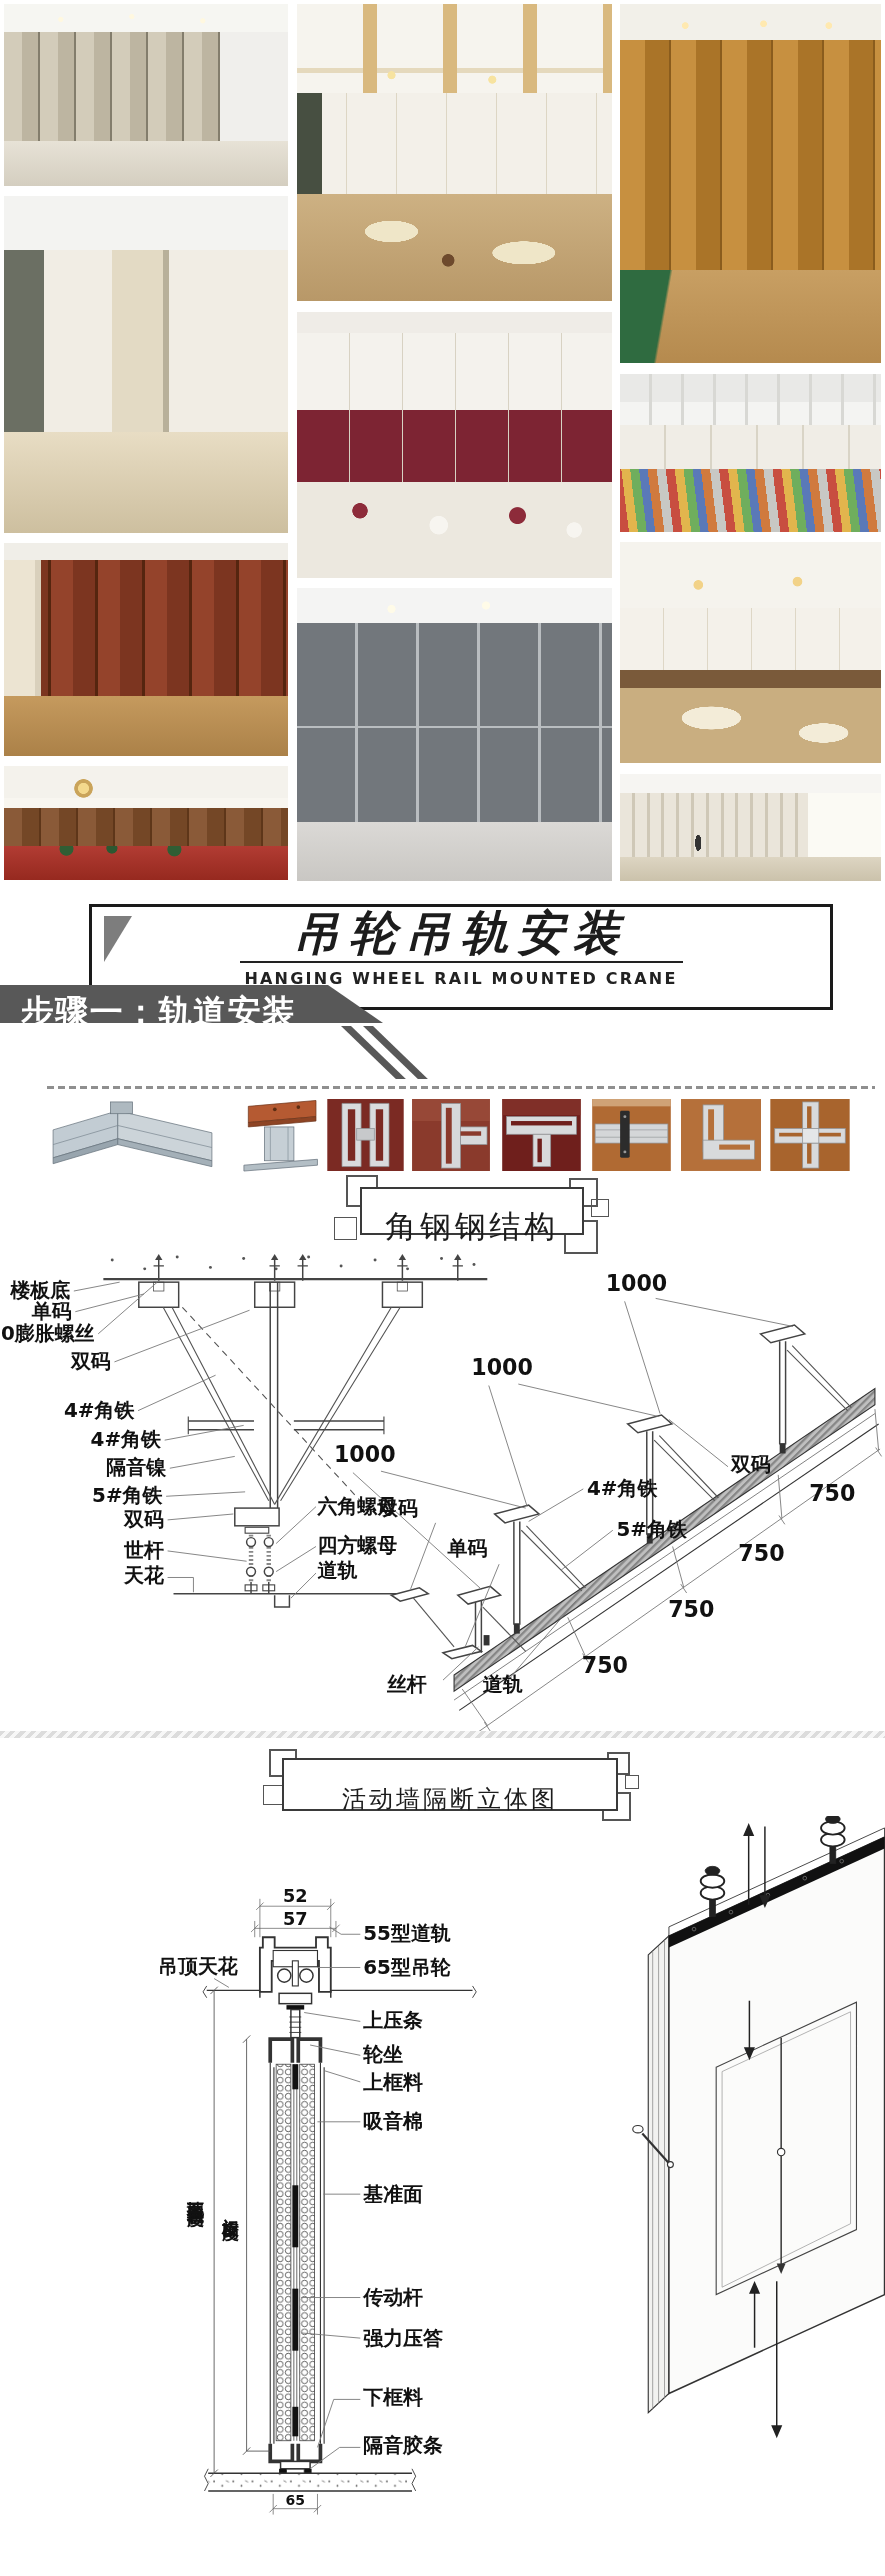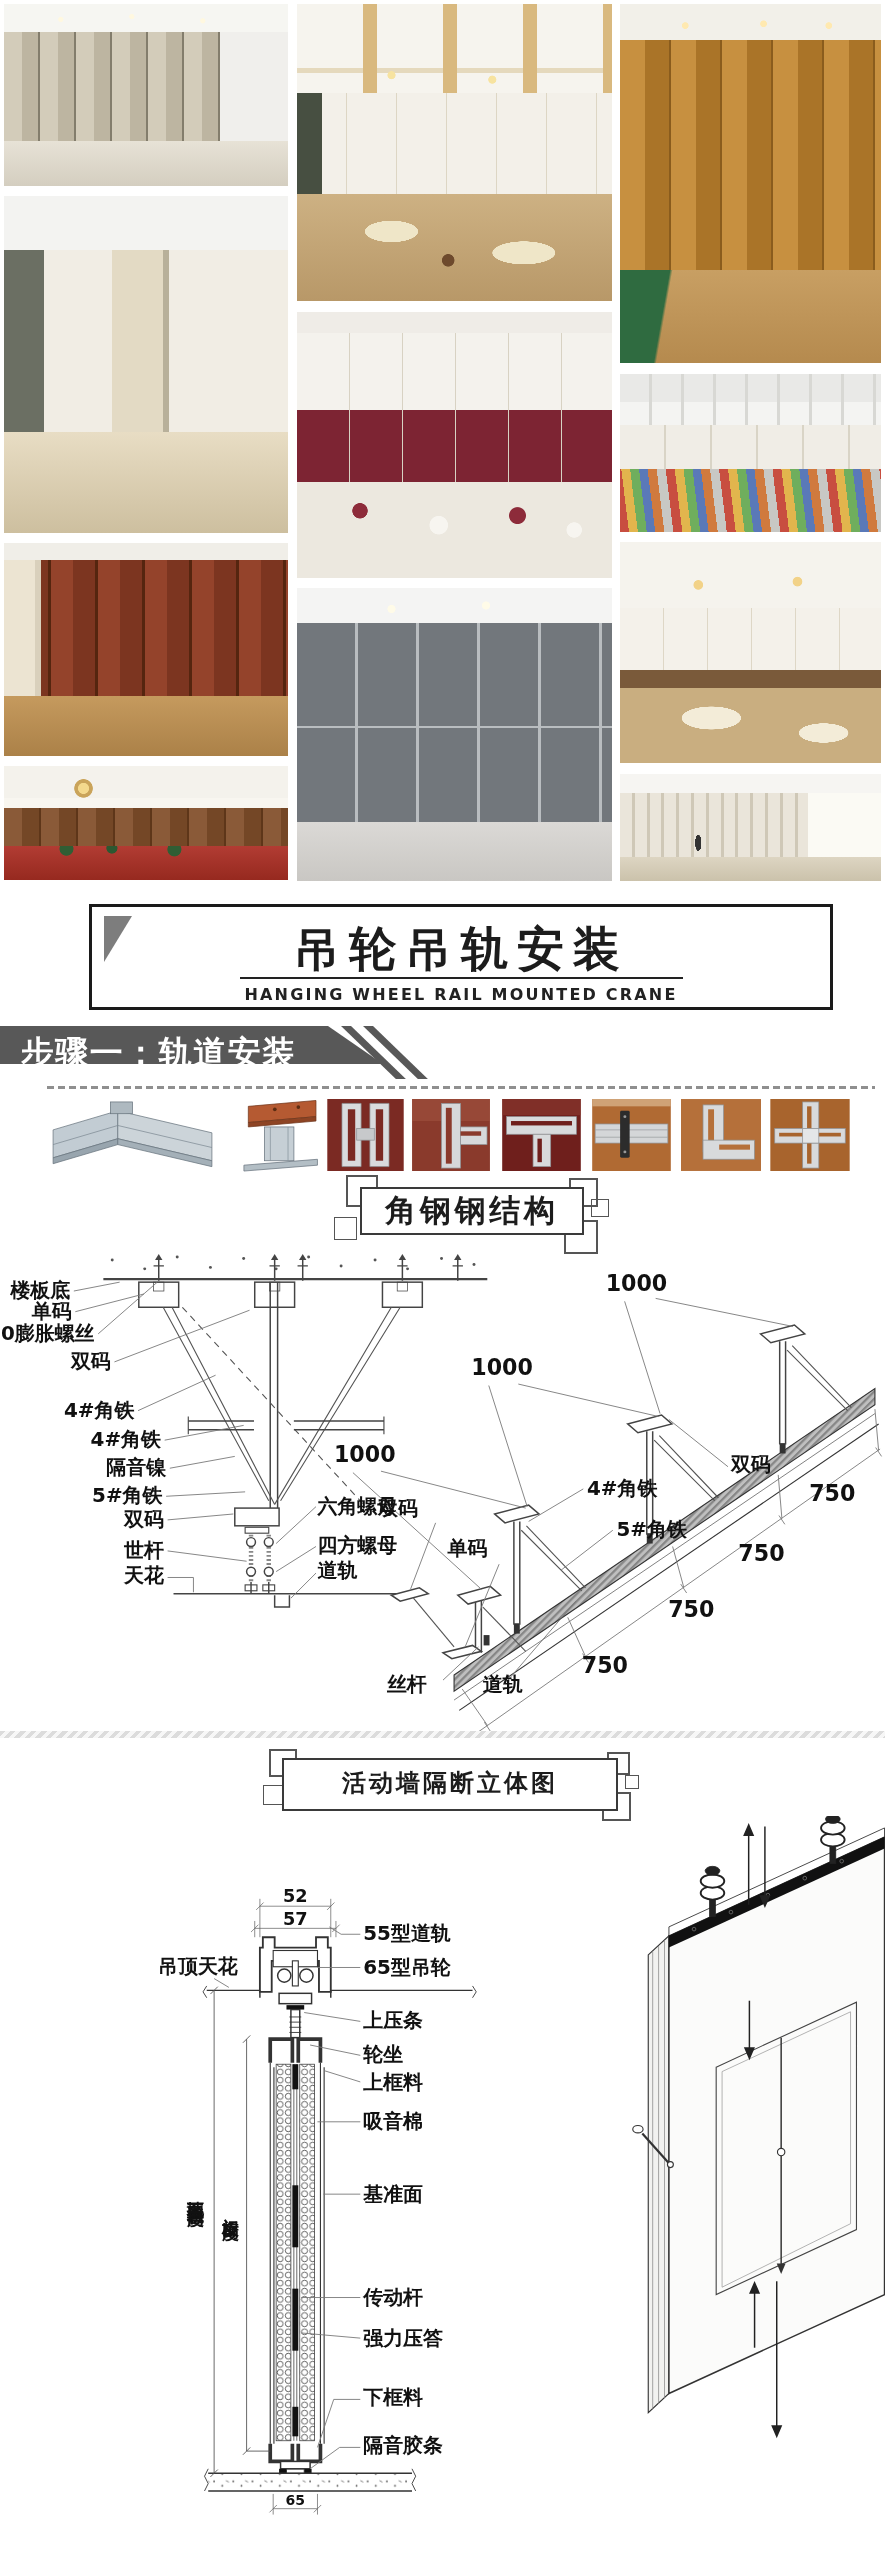--- a/index.html
+++ b/index.html
@@ -38,37 +38,37 @@
   .p9 .floor{height:40%;background:repeating-linear-gradient(83deg,#c84e40 0 8.9px,#e2b54d 8.9px 17.7px,#6fae5d 17.7px 26.6px,#5a79b8 26.6px 35px,#d07a3e 35px 44px,#c8c8c4 44px 53px);}
   .p10 .ceil{height:30%;background:radial-gradient(circle at 30% 65%,#f2d288 0 4.4px,transparent 5.2px),radial-gradient(circle at 68% 60%,#f2d288 0 4.4px,transparent 5.2px),#f5f3ed;}
   .p10 .mid{top:30%;height:36%;background:linear-gradient(180deg,transparent 0 78%,#7a5a3a 78%),repeating-linear-gradient(90deg,#f4f1ea 0 43px,#ded7c6 43px 44px);}
   .p10 .floor{height:34%;background:radial-gradient(ellipse 49px 19px at 35% 40%,#f3ecd8 0 60%,transparent 61%),radial-gradient(ellipse 41px 16px at 78% 60%,#f3ecd8 0 60%,transparent 61%),#c9ae80;}
   .p11 .ceil{height:18%;background:#f6f5f2;}
   .p11 .mid{top:18%;height:60%;background:linear-gradient(90deg,transparent 0 72%,#fbfaf4 72%),radial-gradient(ellipse 5.2px 13.3px at 30% 78%,#333 0 60%,transparent 61%),repeating-linear-gradient(90deg,#eae5da 0 11.8px,#cfc8b7 11.8px 14.8px);}
   .p11 .floor{height:22%;background:linear-gradient(180deg,#ddd5c2,#cbc2ab);}
   
   .banner{position:absolute;left:89px;top:904px;width:738px;height:100px;border:3.7px solid #1a1a1a;background:#fff;text-align:center;}
   .tri{position:absolute;left:11.8px;top:8.9px;width:0;height:0;border-top:46px solid #7d7d7d;border-right:28px solid transparent;}
-  .banner h1{margin:16px 0 0;font-size:47px;line-height:52px;font-weight:700;letter-spacing:8.9px;color:#1c1c1c;}
+  .banner h1{margin:0 0 0;font-size:47px;line-height:52px;font-weight:700;letter-spacing:8.9px;color:#1c1c1c;font-style:italic;}
   .rule{width:443px;height:2.2px;background:#222;margin:1.5px auto 5.9px;}
   .sub{font-size:16px;font-weight:700;letter-spacing:2.2px;color:#222;}
   
-  .step{position:absolute;left:0;top:1026px;width:391px;height:38px;background:#585858;
+  .step{position:absolute;left:0;top:985px;width:391px;height:38px;background:#585858;
         clip-path:polygon(0 0,328px 0,383px 100%,0 100%);color:#fff;}
   .step span{display:block;padding-left:20.7px;line-height:53px;font-size:33px;font-weight:700;letter-spacing:1.5px;}
   .stripe{position:absolute;top:1026px;width:9.6px;height:53px;background:#585858;transform:skewX(46deg);transform-origin:0 0;}
   .s1{left:341px;} .s2{left:363px;}
   .dotline{position:absolute;left:47px;top:1086px;width:828px;height:3px;
            background:repeating-linear-gradient(90deg,#8f8f8f 0 6.6px,transparent 6.6px 11px);}
   
   .tile{position:absolute;margin:0;padding:0;}
   .tile svg{display:block;width:100%;height:100%;}
   
   .tbox{position:absolute;border:2.2px solid #3a3a3a;background:#fff;text-align:center;z-index:2;}
-  .tbox h2{margin:0;font-weight:700;color:#1c1c1c;}
+  .tbox h2{margin:16px;font-weight:400;color:#1c1c1c;}
   .sq{position:absolute;border:1.5px solid #555;background:transparent;z-index:1;}
   
   .hatchband{position:absolute;left:0;top:1731px;width:886px;height:7.4px;
              background:repeating-linear-gradient(135deg,#dcdcdc 0 3.7px,#f7f7f7 3.7px 7.4px);}
   .diag{position:absolute;left:0;}
   .lbl{font:700 27px "DejaVu Sans",sans-serif;fill:#111;}
   .dim{font:700 30px "DejaVu Sans",sans-serif;fill:#111;}
   .dim2{font:700 24px "DejaVu Sans",sans-serif;fill:#111;}
   .dim3{font:700 19px "DejaVu Sans",sans-serif;fill:#111;}
   .ldr{stroke:#777;stroke-width:1.2;fill:none;}

